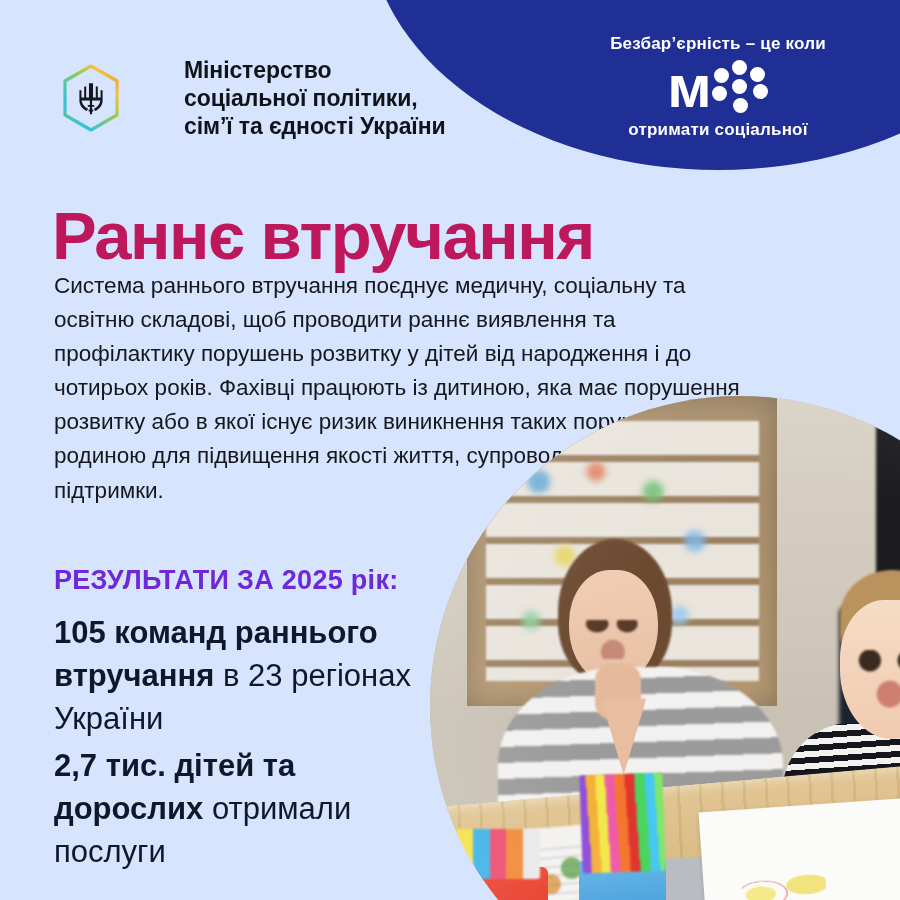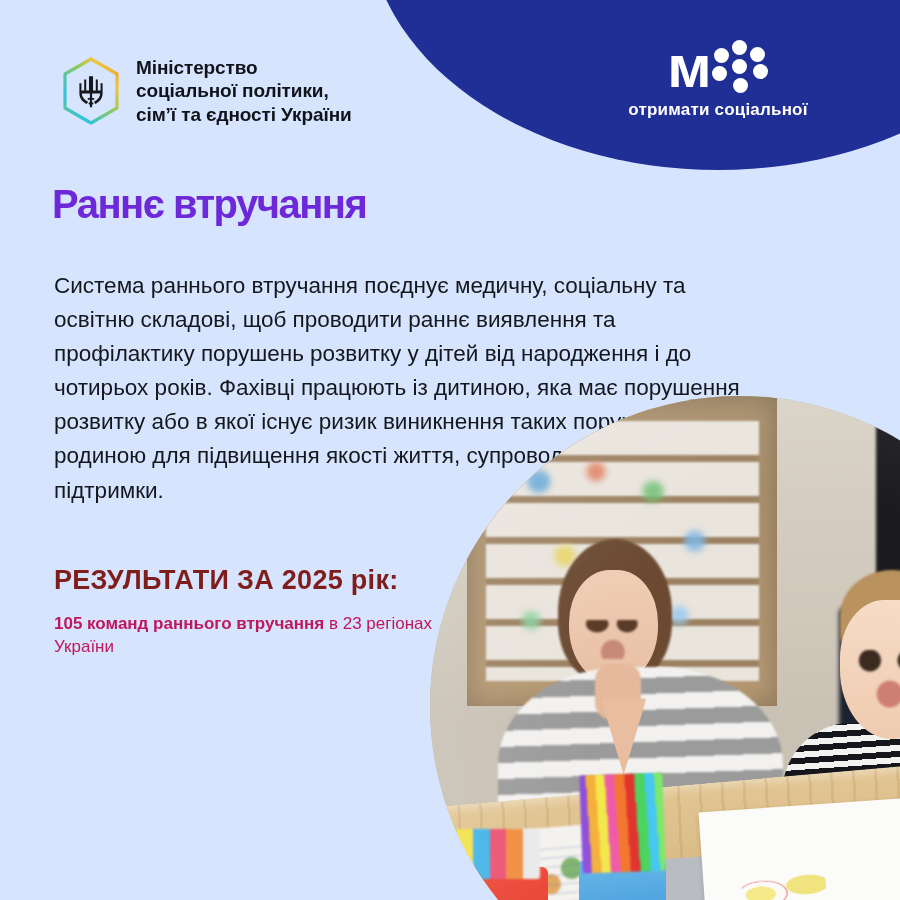--- a/index.html
+++ b/index.html
@@ -114,37 +114,38 @@
     align-items: center;
     gap: 14px;
   }
   .hex-wrap {
     width: 62px;
     height: 70px;
     position: relative;
     flex: 0 0 auto;
   }
   .ministry-text {
-    font-size: 19px;
+    font-size: 23px;
     font-weight: 700;
     line-height: 1.22;
     color: #10131a;
     letter-spacing: -0.1px;
     white-space: pre-line;
+    margin-left: 48px;
   }
 
   
   .headline {
     position: absolute;
     left: 52px;
     top: 156px;
-    font-size: 40px;
+    font-size: 67px;
     font-weight: 800;
     letter-spacing: -1.5px;
-    color: #6d28d9;
+    color: #be185d;
     line-height: 1.05;
   }
 
   
   .body-copy {
     position: absolute;
     left: 54px;
     top: 246px;
     width: 700px;
     font-size: 22.5px;
@@ -155,30 +156,30 @@
   }
 
   
   .results-title {
     position: absolute;
     left: 54px;
     top: 543px;
     font-size: 27px;
     font-weight: 800;
     letter-spacing: 0.3px;
-    color: #7f1d1d;
+    color: #6d28d9;
   }
 
   .stat {
     position: absolute;
     left: 54px;
     width: 380px;
-    font-size: 17px;
+    font-size: 31px;
     line-height: 1.38;
-    color: #be185d;
+    color: #0f172a;
     font-weight: 400;
   }
   .stat-1 { top: 612px; }
   .stat-2 { top: 745px; }
   .stat b {
     font-weight: 800;
   }
 
   
   .photo-circle {
@@ -562,20 +563,21 @@
   }
 </style>
 </head>
 <body>
 
 <div id="poster">
 
   <div class="blue-ellipse">
     <div class="badge-inner">
 
+      <div class="badge-top-line">Безбар’єрність – це коли</div>
 
       <div class="badge-logo">
         <span class="badge-logo-text">м</span>
 
         <span class="dots-o">
           <i class="d1"></i>
             <i class="d2"></i>
             <i class="d3"></i>
           <i class="d4"></i>
             <i class="d5"></i>
@@ -623,20 +625,23 @@
   <h1 class="headline">Раннє втручання</h1>
 
   <p class="body-copy">Система раннього втручання поєднує медичну, соціальну та освітню складові, щоб проводити раннє виявлення та профілактику порушень розвитку у дітей від народження і до чотирьох років. Фахівці працюють із дитиною, яка має порушення розвитку або в якої існує ризик виникнення таких порушень, та її родиною для підвищення якості життя, супроводу, навчання і підтримки.</p>
 
   <h2 class="results-title">РЕЗУЛЬТАТИ ЗА 2025 рік:</h2>
 
   <div class="stat stat-1">
     <b>105 команд раннього втручання</b><span> в 23 регіонах України</span>
   </div>
 
+  <div class="stat stat-2">
+    <b>2,7 тис. дітей та дорослих</b><span> отримали послуги</span>
+  </div>
 
   <div class="photo-circle">
     <div class="photo-inner">
       <div class="ph-shelf"></div>
       <div class="ph-poster"></div>
 
       <div class="ph-chair ph-chair-a"></div>
 
       <div class="ph-woman">
         <div class="ph-woman-hair"></div>

